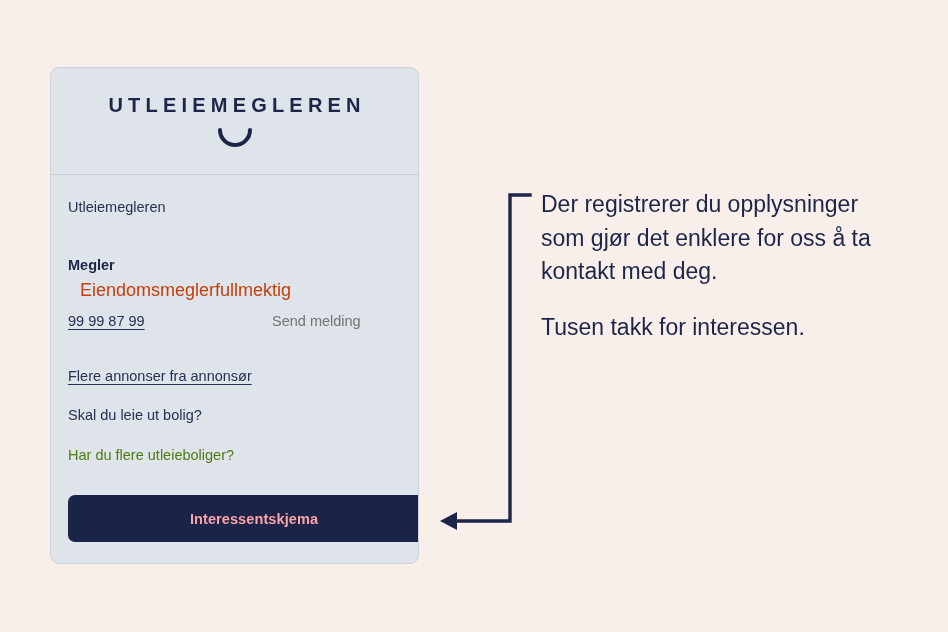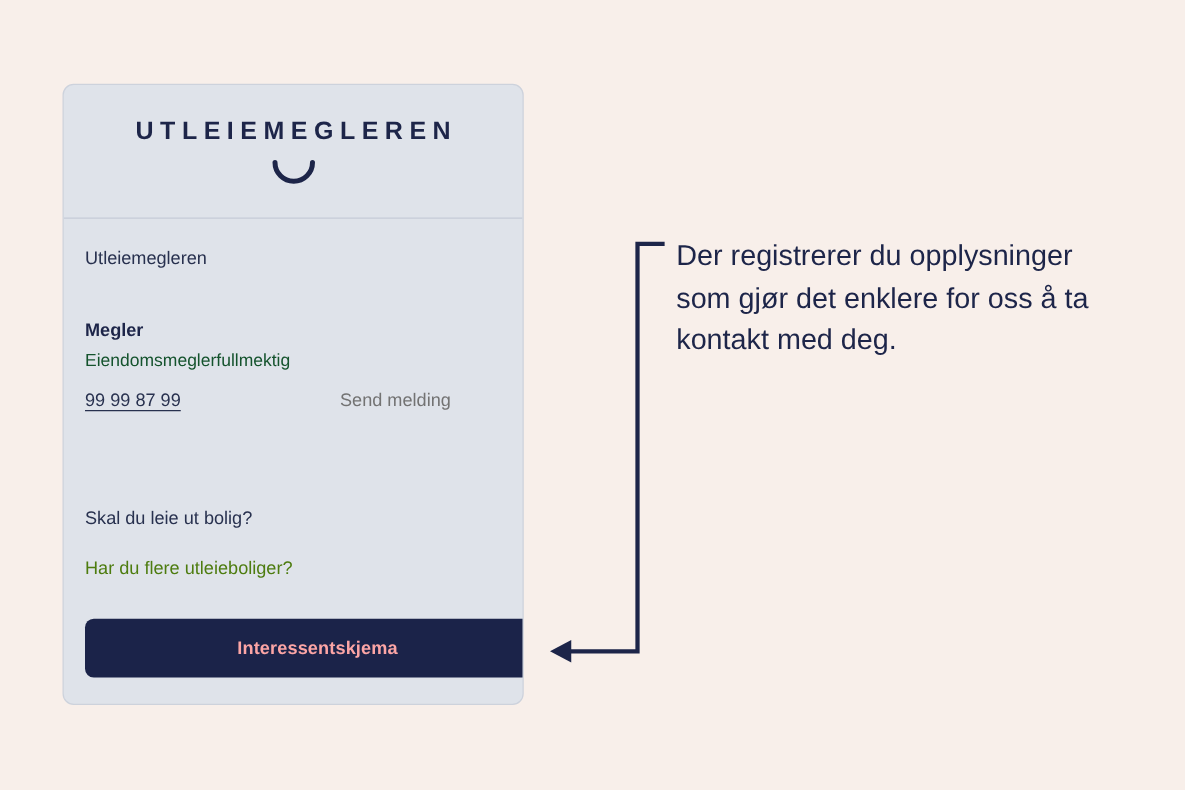--- a/index.html
+++ b/index.html
@@ -78,23 +78,23 @@
     top: 82px;
     left: 17px;
     color: #1d2549;
     font-size: 14.5px;
     font-weight: bold;
   }
 
   #agent-role-subtitle {
     position: absolute;
     top: 105px;
-    left: 17px;
-    color: #14532d;
-    font-size: 14px;
+    left: 29px;
+    color: #c2410c;
+    font-size: 18px;
   }
 
   #agent-phone {
     position: absolute;
     top: 138px;
     left: 17px;
     color: #28314f;
     font-size: 14.5px;
     text-decoration: underline;
     text-underline-offset: 3px;
@@ -201,31 +201,33 @@
     <div id="company-name">Utleiemegleren</div>
 
     <div id="agent-role-title">Megler</div>
 
     <div id="agent-role-subtitle">Eiendomsmeglerfullmektig</div>
 
     <a id="agent-phone">99 99 87 99</a>
 
     <a id="send-message-link">Send melding</a>
 
+    <a id="more-ads-link">Flere annonser fra annonsør</a>
 
     <a id="rent-out-link">Skal du leie ut bolig?</a>
 
     <a id="more-rentals-link">Har du flere utleieboliger?</a>
 
     <button id="interest-form-button">Interessentskjema</button>
   </div>
 </div>
 
 <svg id="callout-svg" width="120" height="360" viewBox="0 0 120 360">
 
   <path d="M100 15 L80 15 L80 341 L24 341" fill="none" stroke="#1d2549" stroke-width="3.4" stroke-linecap="square" stroke-linejoin="miter"></path>
 
   <path d="M10 341 L27 332 L27 350 Z" fill="#1d2549"></path>
 </svg>
 
 <div id="annotation-text">
   <p>Der registrerer du opplysninger som gjør det enklere for oss å ta kontakt med deg.</p>
+  <p>Tusen takk for interessen.</p>
 </div>
 
 </body></html>

